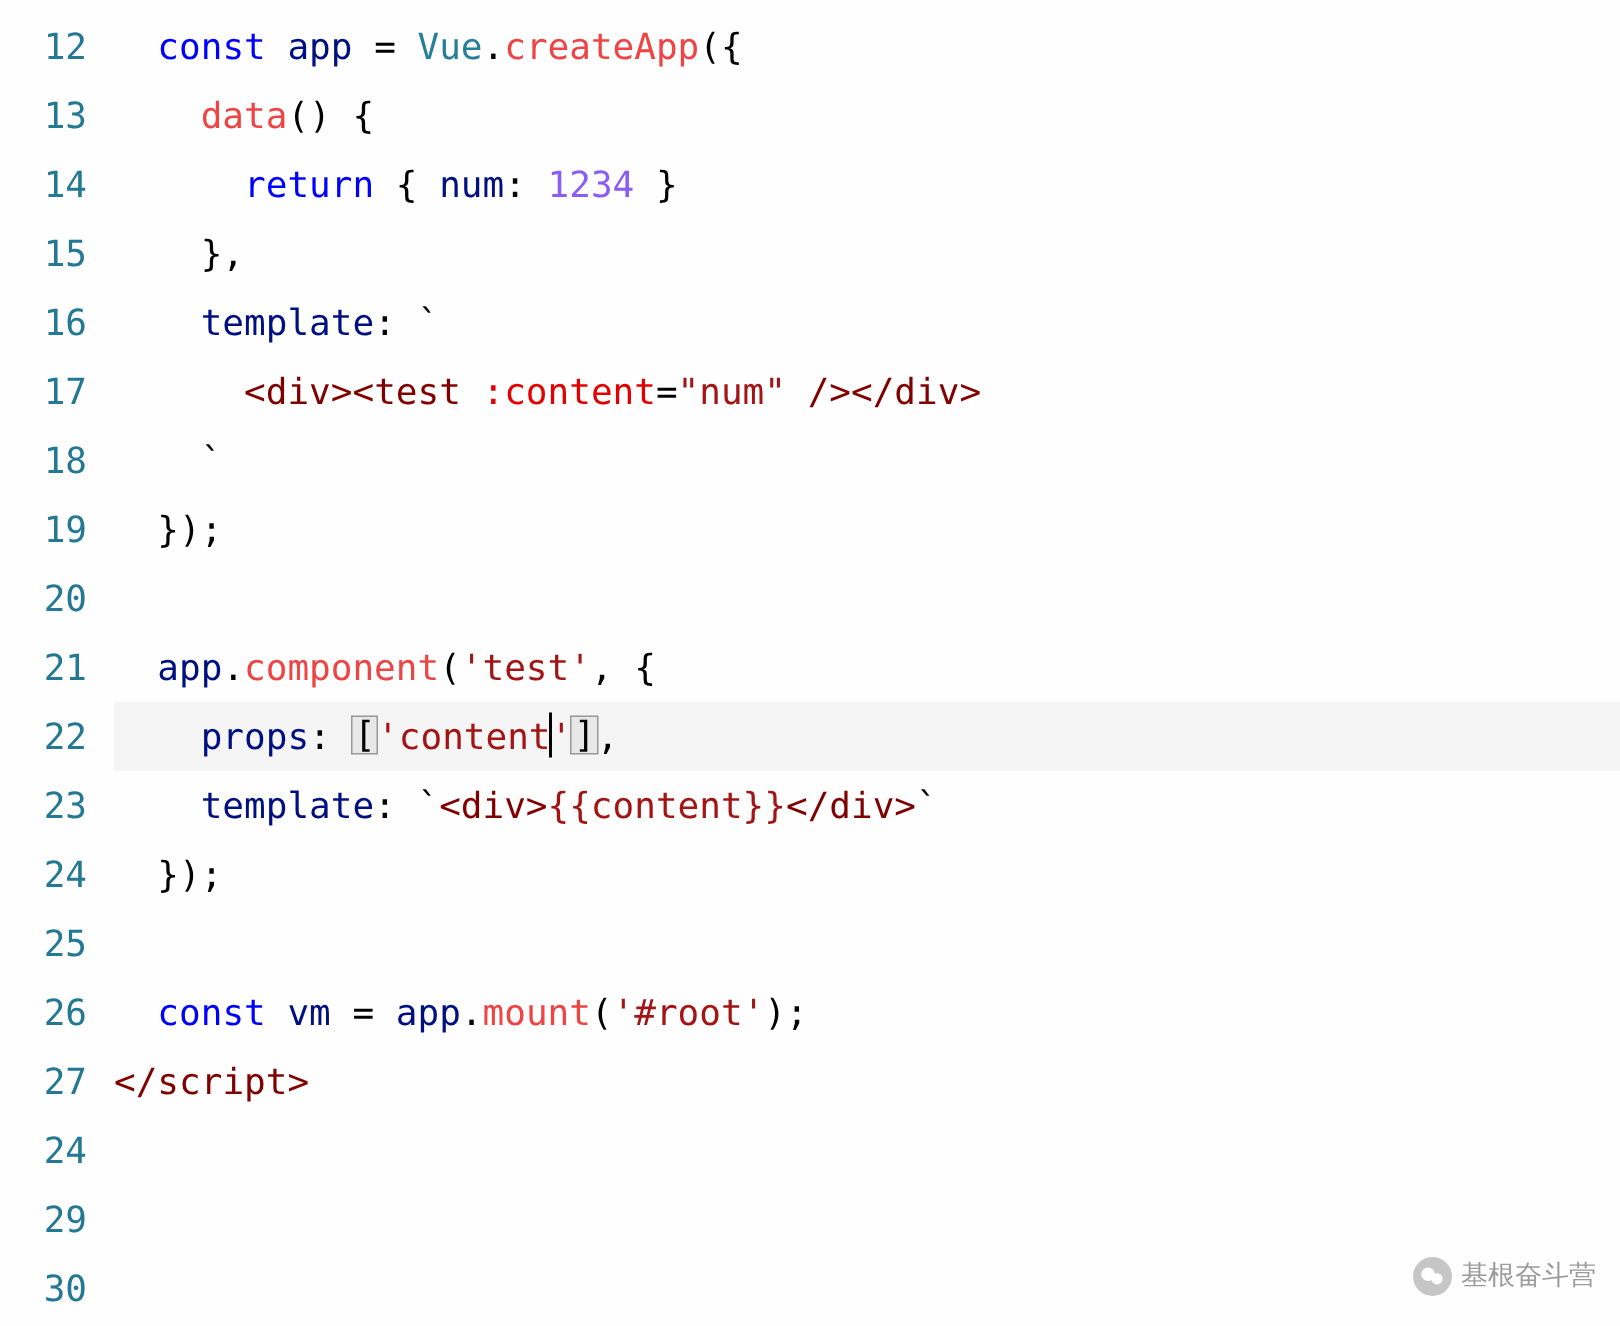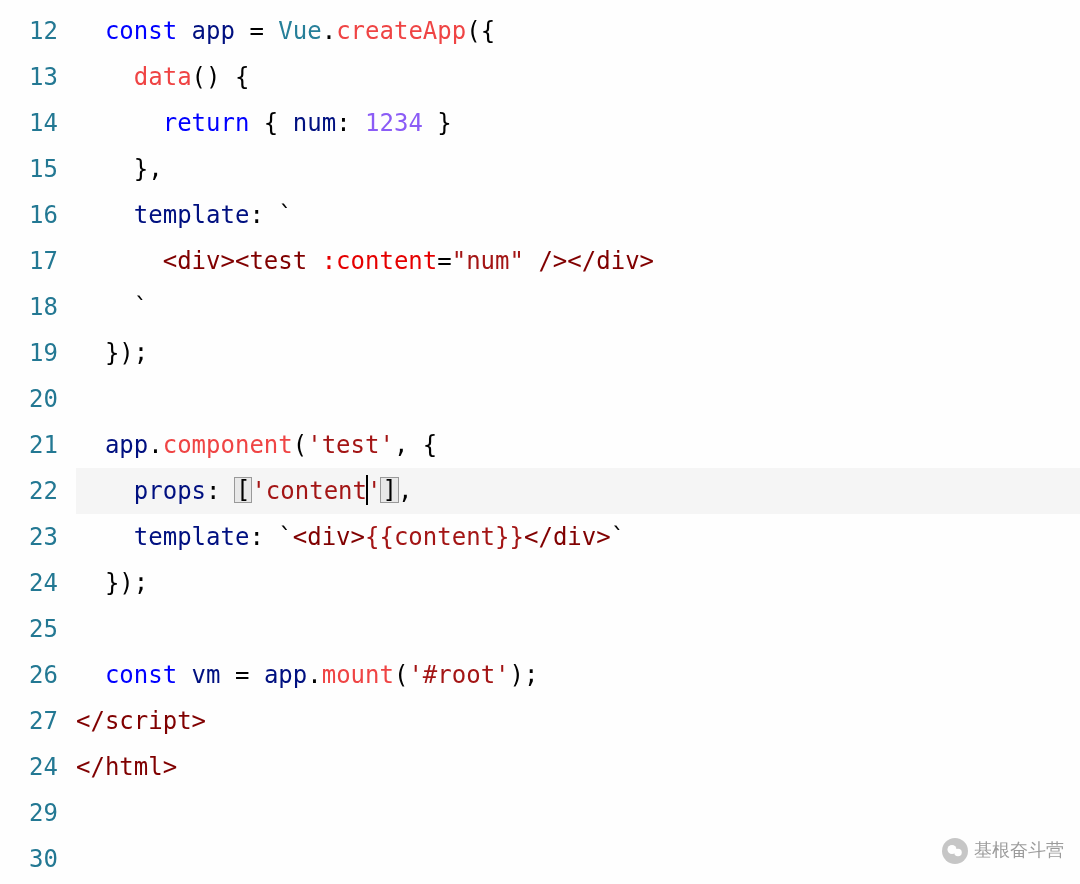--- a/index.html
+++ b/index.html
@@ -159,21 +159,20 @@
     <div class="line">    <span class="p-prop">template</span><span class="p-punc">: `</span><span class="p-tag">&lt;</span><span class="p-tag">div</span><span class="p-tag">&gt;</span><span class="p-str">{{content}}</span><span class="p-tag">&lt;/</span><span class="p-tag">div</span><span class="p-tag">&gt;</span><span class="p-punc">`</span></div>
 
     <div class="line">  <span class="p-punc">});</span></div>
 
     <div class="line"> </div>
 
     <div class="line">  <span class="p-kw">const</span> <span class="p-var">vm</span><span class="p-punc"> = </span><span class="p-var">app</span><span class="p-punc">.</span><span class="p-fn">mount</span><span class="p-punc">(</span><span class="p-str">'#root'</span><span class="p-punc">);</span></div>
 
     <div class="line"><span class="p-angle">&lt;/</span><span class="p-tag">script</span><span class="p-angle">&gt;</span></div>
 
-    <div class="line"><span class="p-angle">&lt;/</span><span class="p-tag">html</span><span class="p-angle">&gt;</span></div>
 
     <div class="line"> </div>
 
   </div>
 </div>
 
 <div class="watermark">
   <span class="wm-icon">
     <svg width="18" height="18" viewBox="0 0 24 24" fill="#ffffff">
         <circle cx="8" cy="10" r="6"></circle>

